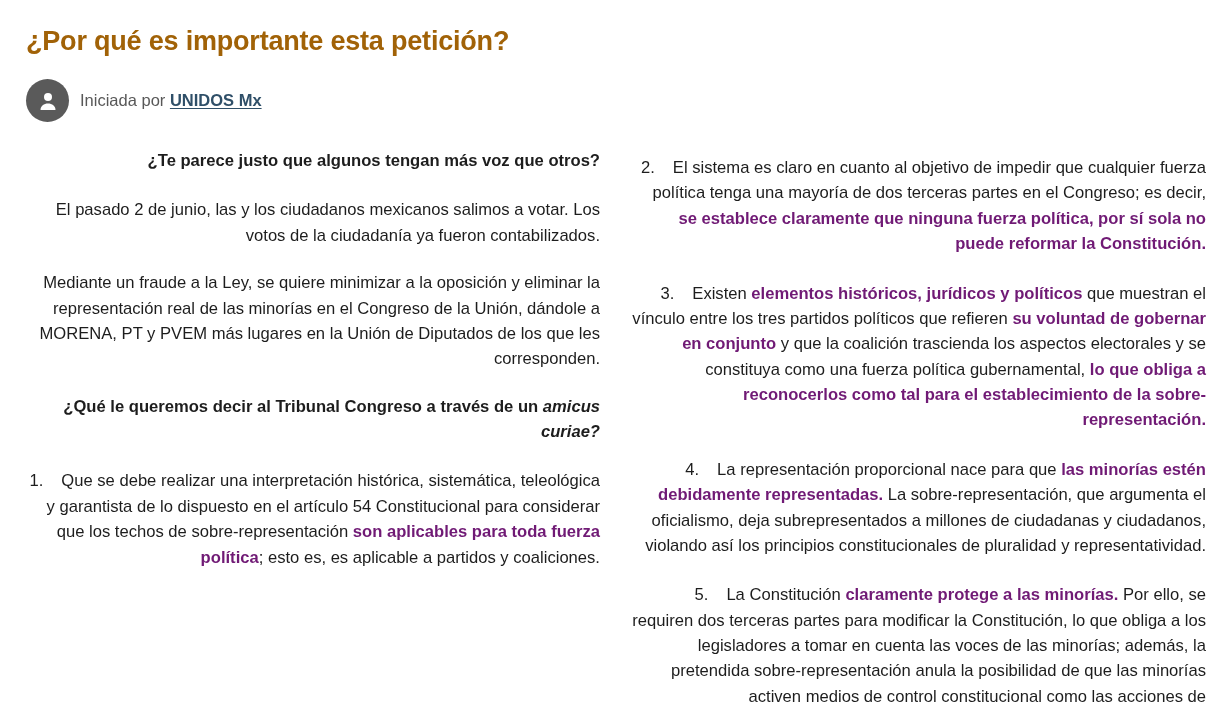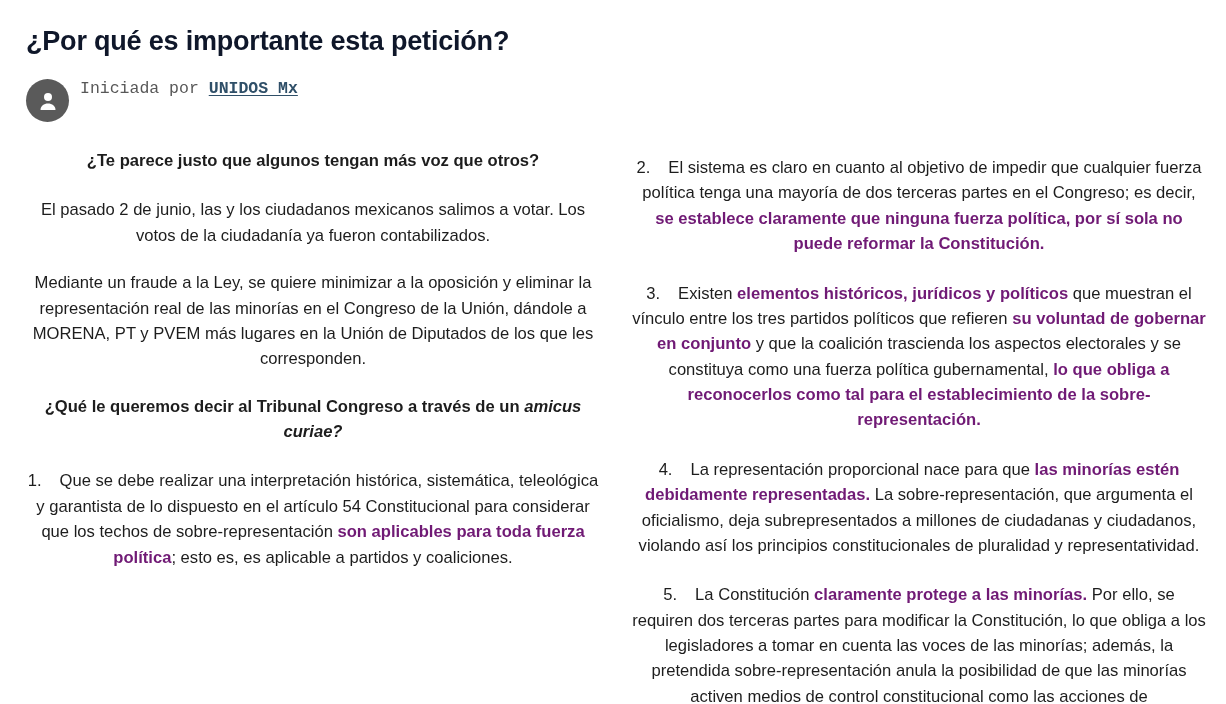--- a/index.html
+++ b/index.html
@@ -24,31 +24,30 @@
     box-sizing: border-box;
     padding: 26px 26px 0 26px;
   }
 
   
   .page-title {
     font-size: 27px;
     font-weight: bold;
     line-height: 1.15;
     letter-spacing: -0.2px;
-    color: #0f172a;
+    color: #a16207;
     margin: 0 0 22px 0;
   }
 
   
   .byline {
     display: flex;
-    align-items: flex-start;
+    align-items: center;
     gap: 11px;
     margin: 0 0 26px 0;
-    font-family: Liberation Mono, monospace;
   }
   .avatar {
     width: 43px;
     height: 43px;
     border-radius: 50%;
     background: #5a5a5a;
     flex: 0 0 43px;
     display: flex;
     align-items: center;
     justify-content: center;
@@ -80,21 +79,21 @@
   }
   .col-right {
     padding-top: 7px;
   }
 
   .blk {
     font-size: 16.6px;
     line-height: 1.53;
     color: #1d1d1d;
     margin: 0 0 22px 0;
-    text-align: center;
+    text-align: right;
   }
   .blk:last-child { margin-bottom: 0; }
 
   .blk b, .blk strong { font-weight: bold; color: #701a75; }
   .blk i, .blk em { font-style: italic; }
 
   .subhead {
     font-weight: bold;
     margin-bottom: 24px;
   }

